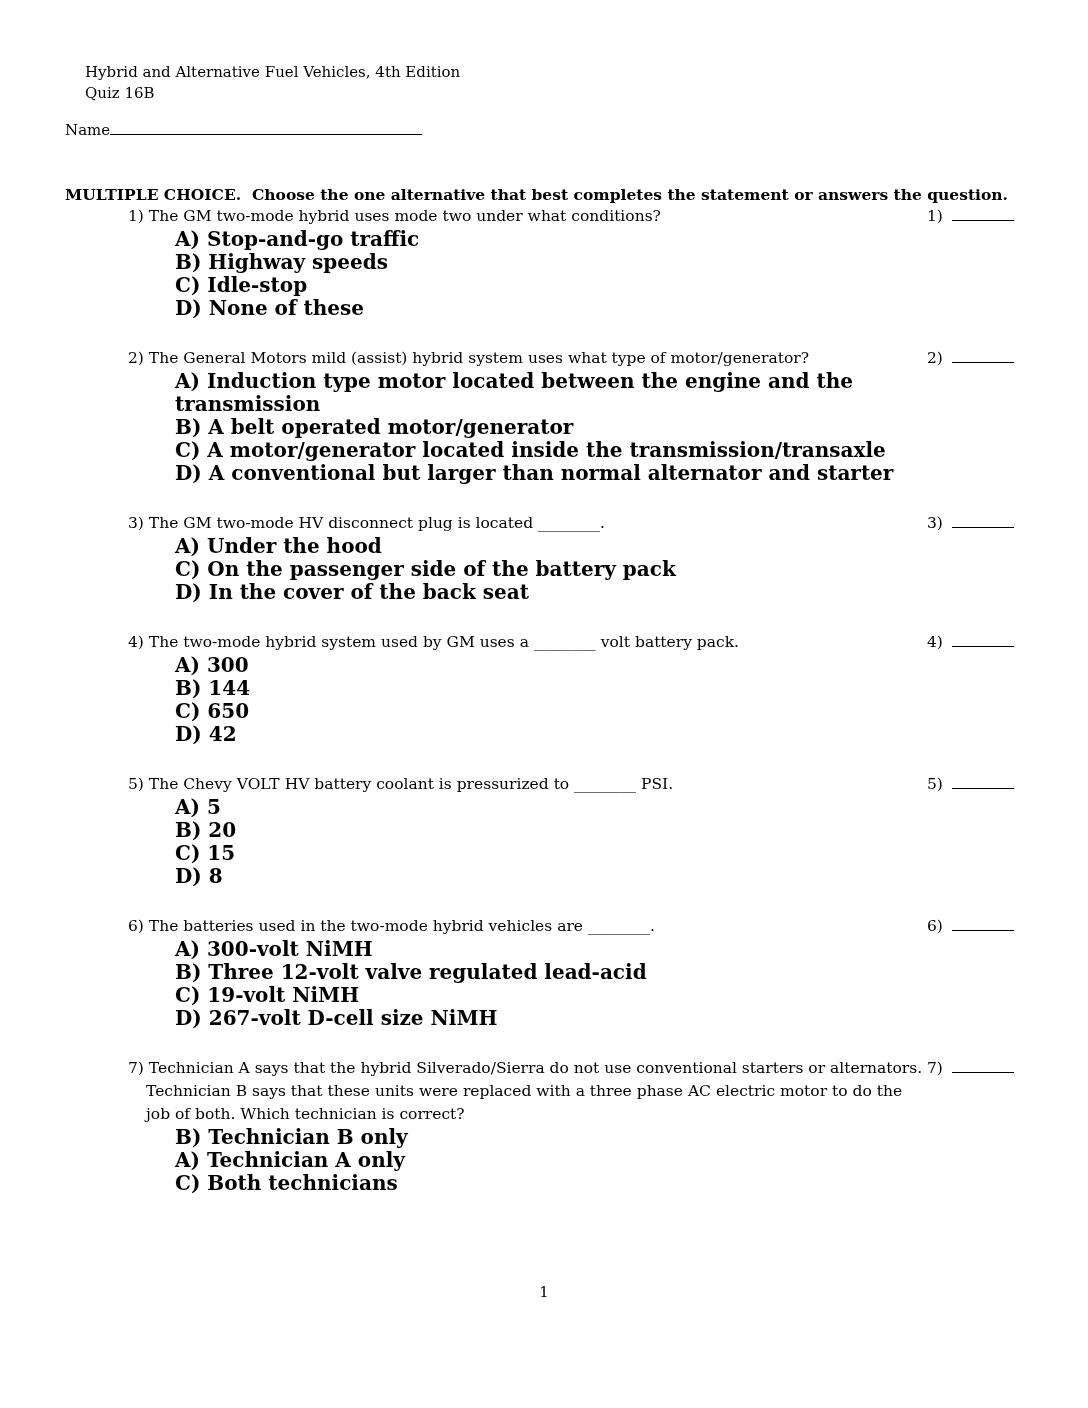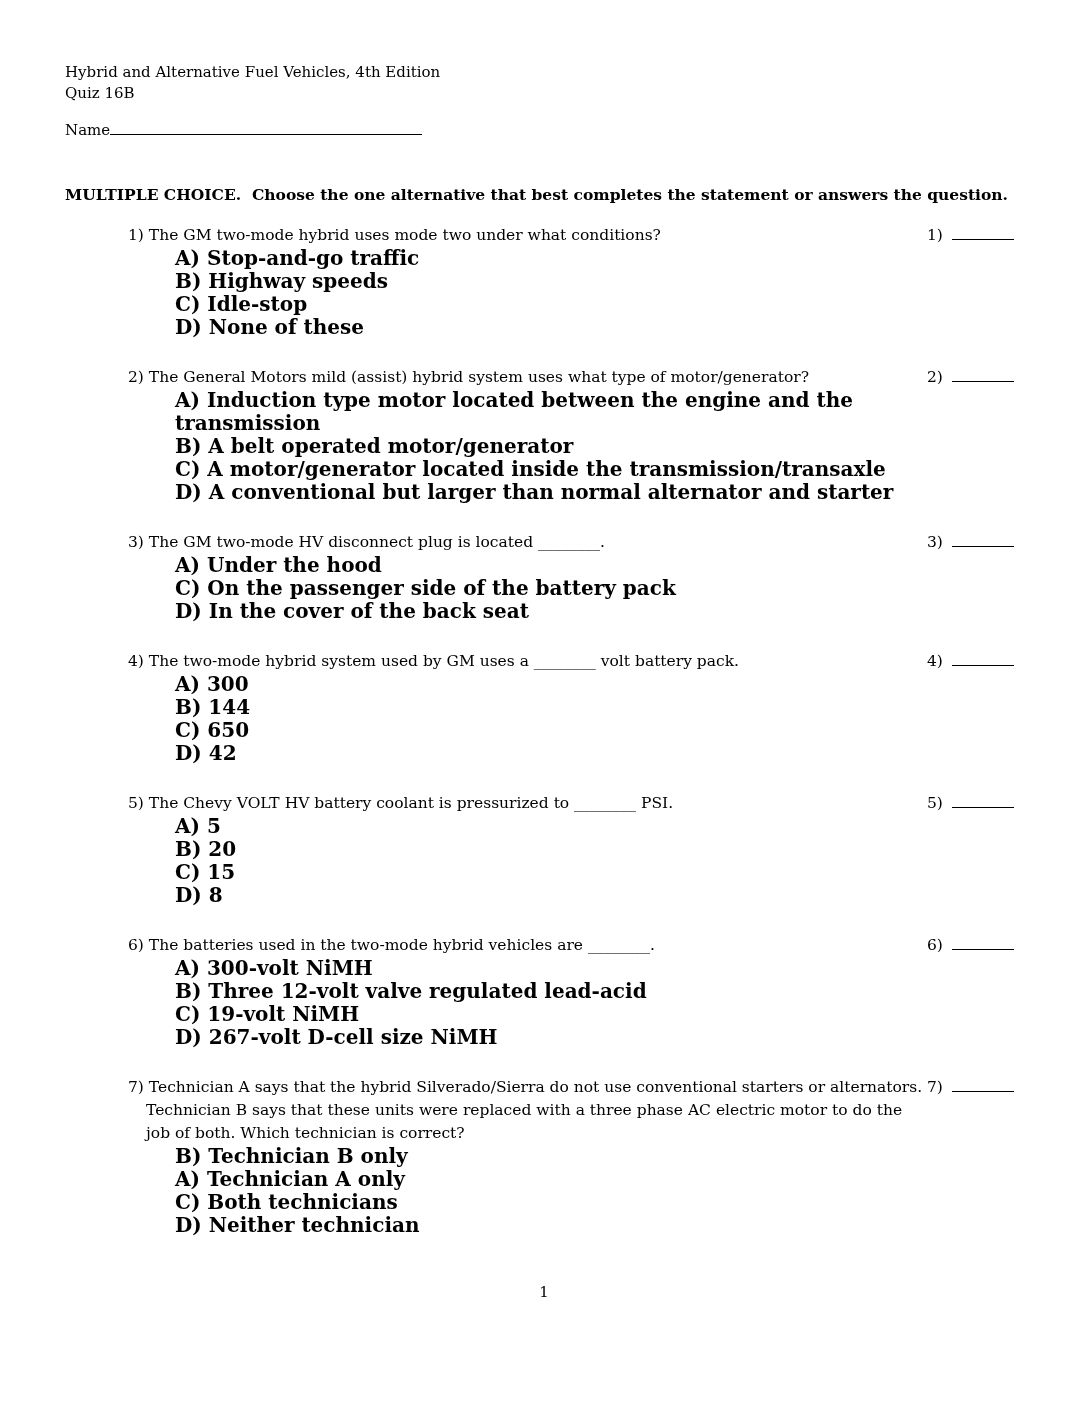--- a/index.html
+++ b/index.html
@@ -11,37 +11,37 @@
     font-family: "DejaVu Serif", serif;
     color: #000000;
     overflow: hidden;
   }
   .page {
     padding: 62px 65px 0 65px;
     width: 100%;
     height: 100%;
     position: relative;
   }
-  .header { font-size: 15px; line-height: 21px; }
+  .header { font-size: 15px; line-height: 21px; margin-left: 20px; }
   .name-row { margin-top: 16px; font-size: 15px; line-height: 20px; }
   .name-line {
     display: inline-block;
     width: 312px;
     height: 14px;
     border-bottom: 1px solid #000;
     vertical-align: baseline;
   }
   .section-heading {
     margin-top: 44px;
     font-weight: bold;
     font-size: 15.5px;
     line-height: 21px;
     white-space: pre-wrap;
   }
-  #questions { margin-top: 19px; }
+  #questions { }
   .question { display: flex; margin-bottom: 27px; }
   .q-left { flex: 1 1 auto; padding-left: 63px; min-width: 0; }
   .q-text {
     font-size: 15.5px;
     line-height: 23px;
     padding-left: 18px;
     text-indent: -18px;
   }
   .choices { padding-left: 47px; }
   .choice { font-size: 20px; line-height: 23px; font-weight: bold; }
@@ -157,21 +157,20 @@
         </div>
         <div class="q-answer"><span>6)</span><span class="answer-blank"></span></div>
       </div>
       <div class="question">
         <div class="q-left">
           <div class="q-text">7) Technician A says that the hybrid Silverado/Sierra do not use conventional starters or alternators. Technician B says that these units were replaced with a three phase AC electric motor to do the job of both. Which technician is correct?</div>
           <div class="choices">
             <div class="choice">B) Technician B only</div>
             <div class="choice">A) Technician A only</div>
             <div class="choice">C) Both technicians</div>
-            <div class="choice">D) Neither technician</div>
           </div>
         </div>
         <div class="q-answer"><span>7)</span><span class="answer-blank"></span></div>
       </div>
     </div>
 
   <div class="page-number">1</div>
 
 </div>
 

